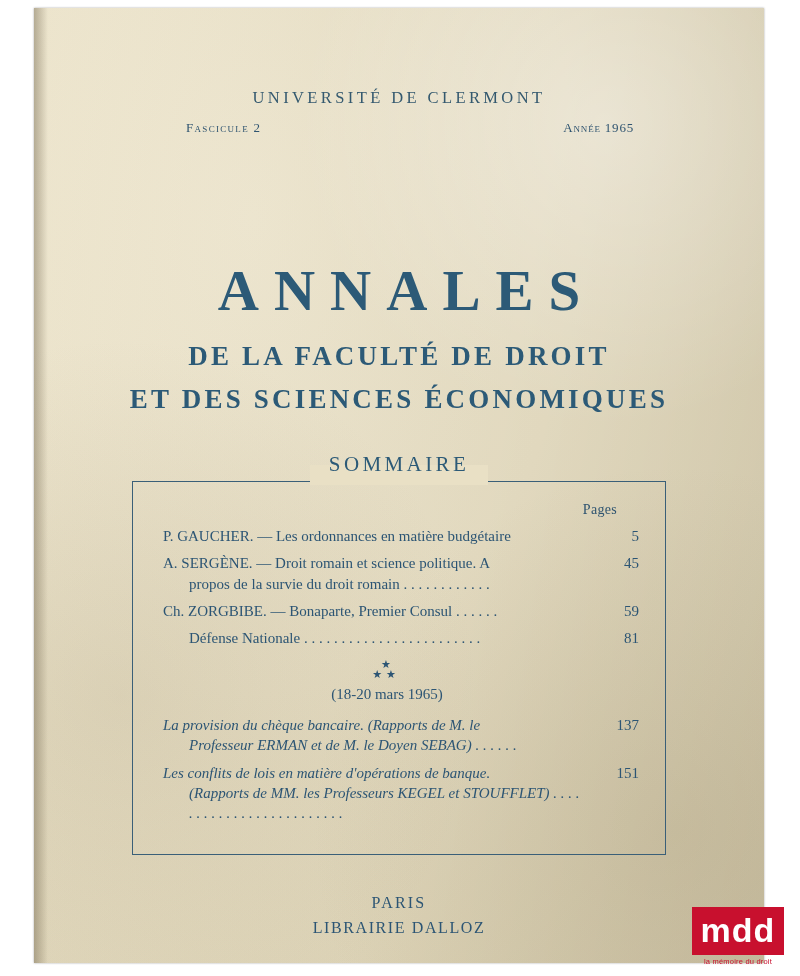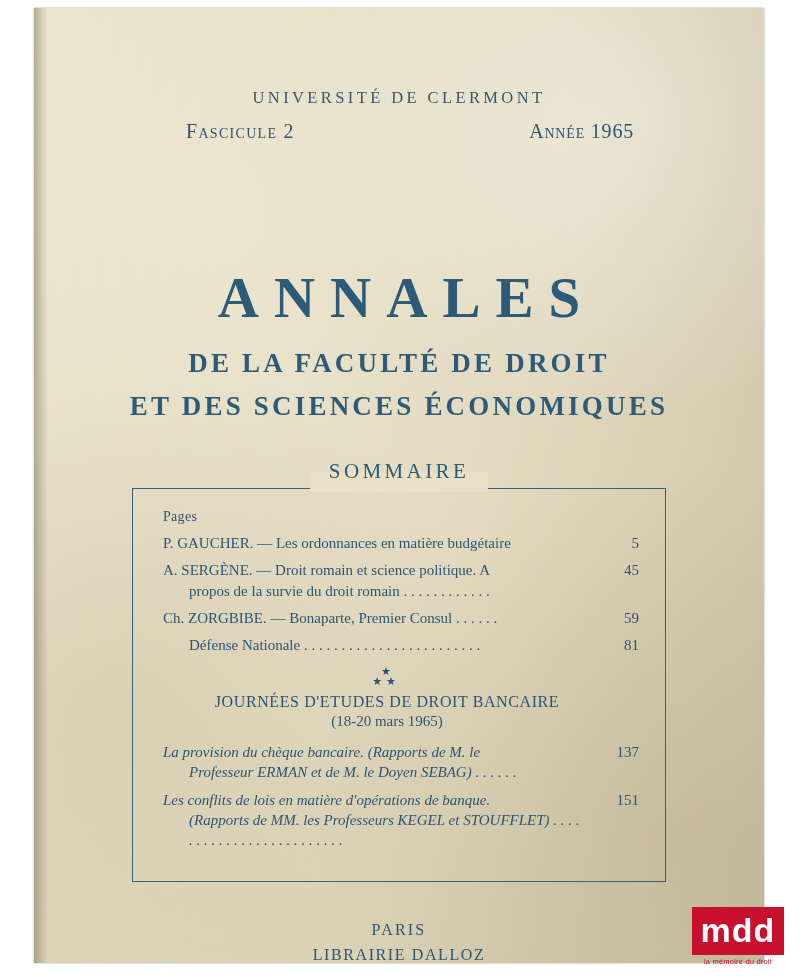--- a/index.html
+++ b/index.html
@@ -67,21 +67,21 @@
     letter-spacing: 3.4px;
     color: #34596f;
   }
   .fasc-row {
     display: flex;
     justify-content: space-between;
     align-items: baseline;
     margin-top: 12px;
     padding: 0 84px 0 106px;
     color: #2f5470;
-    font-size: 20px;
+    font-size: 13px;
     letter-spacing: 0.8px;
   }
   .fasc-row .left { letter-spacing: 1.3px; }
   .fasc-row .right { letter-spacing: 0.8px; }
   .sc { font-variant: small-caps; }
 
   .title-main {
     text-align: center;
     margin-top: 122px;
     font-size: 57px;
@@ -139,20 +139,21 @@
   .box {
     position: relative;
     margin: 14px 52px 0 52px;
     border: 1.6px solid #3a5f78;
     min-height: 300px;
     padding: 20px 26px 24px 30px;
     z-index: 1;
   }
 
   .pages-label {
+    text-align: right;
     font-size: 14px;
     color: #2f5470;
     padding-right: 22px;
     margin-bottom: 8px;
     letter-spacing: 0.3px;
   }
 
   .entry {
     display: flex;
     align-items: flex-start;
@@ -297,21 +298,20 @@
             <span class="cont">Défense Nationale . . . . . . . . . . . . . . . . . . . . . . . .</span>
           </span>
           <span class="pg">81</span>
         </div>
 
         <div class="stars">
           <span class="top">★</span>
           <span class="bot">★★</span>
         </div>
 
-        <div class="section-head">JOURNÉES D'ETUDES DE DROIT BANCAIRE</div>
         <div class="section-sub">(18-20 mars 1965)</div>
 
         <div class="entry">
           <span class="txt ital">
             <span>La provision du chèque bancaire. (Rapports de M. le</span>
             <span class="cont">Professeur ERMAN et de M. le Doyen SEBAG) . . . . . .</span>
           </span>
           <span class="pg">137</span>
         </div>
 

